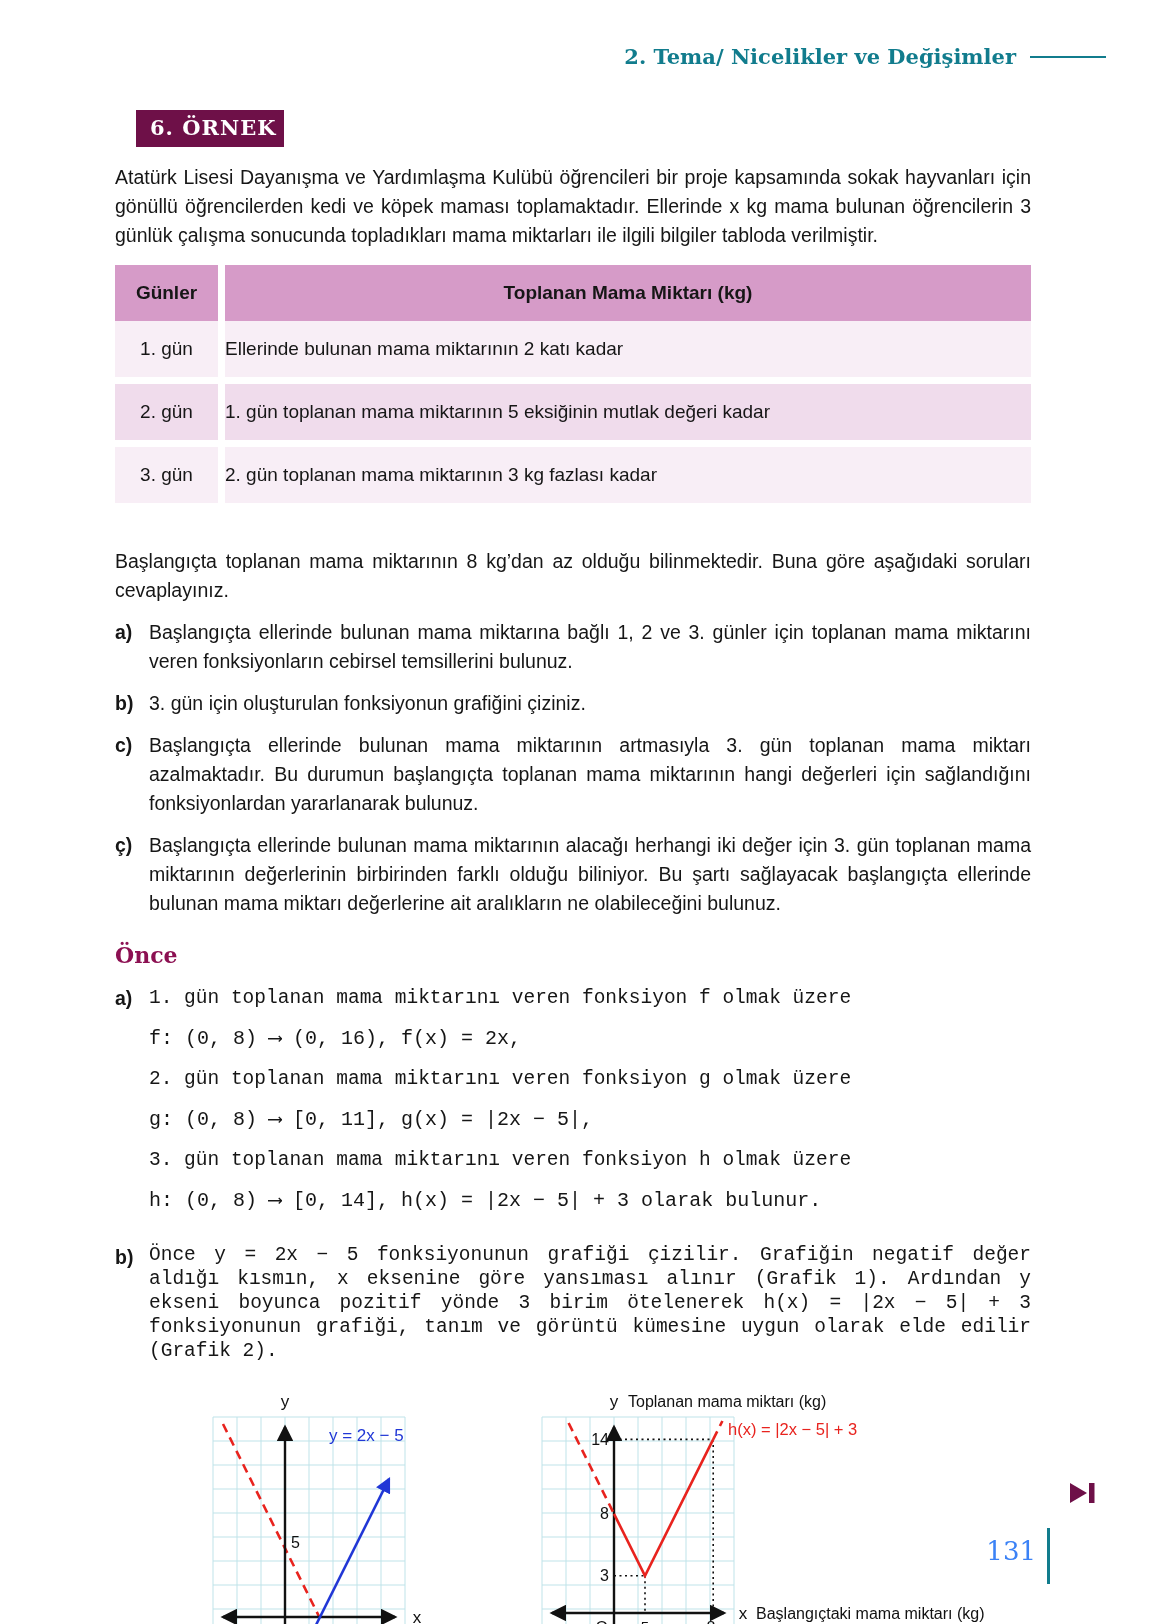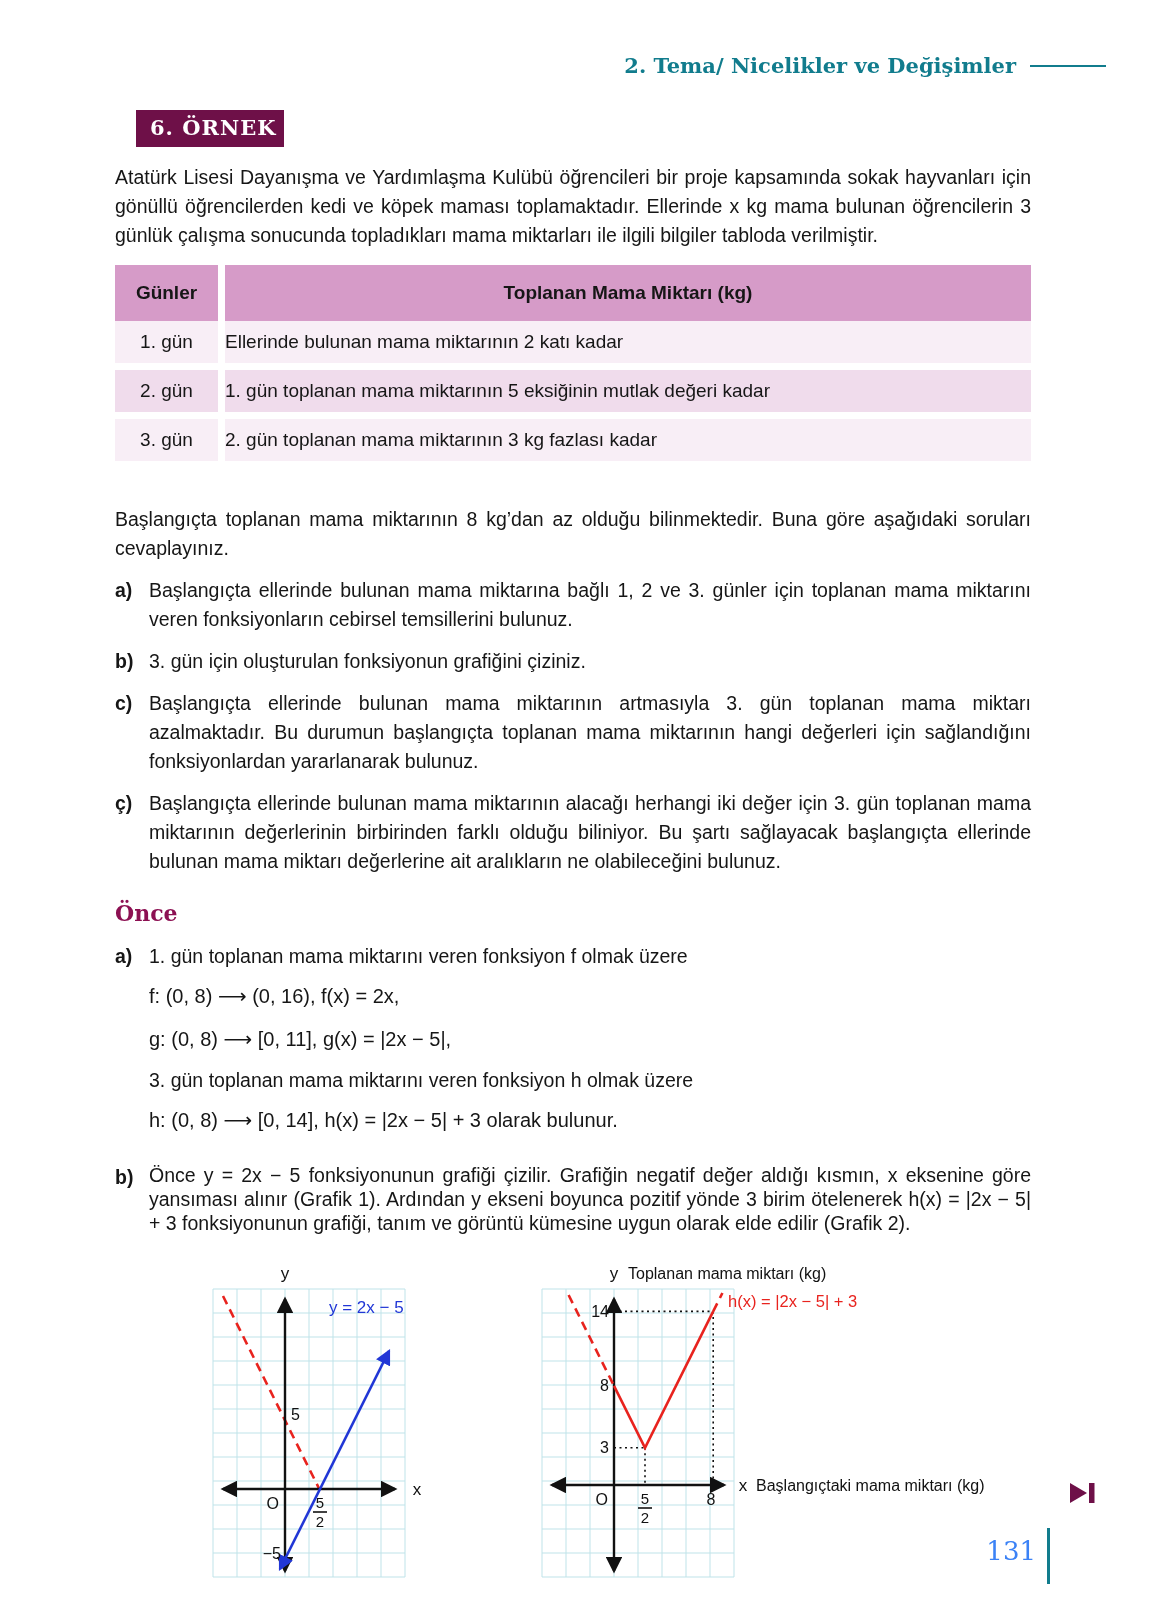--- a/index.html
+++ b/index.html
@@ -1,55 +1,55 @@
 <!DOCTYPE html>
 <html lang="tr"><head>
 <meta charset="utf-8">
 <style>
   html,body{margin:0;padding:0;}
   body{
     width:1152px;height:1624px;position:relative;background:#ffffff;
     font-family:"Liberation Sans","DejaVu Sans",sans-serif;color:#161616;
     overflow:hidden;
   }
-  .header{position:absolute;top:44px;right:46px;display:flex;align-items:center;gap:14px;margin-top:9px;}
+  .header{position:absolute;top:44px;right:46px;display:flex;align-items:center;gap:14px;}
   .header-title{font-family:"DejaVu Serif","Liberation Serif",serif;font-weight:bold;font-size:21px;color:#117c8d;}
   .header-rule{width:76px;height:2px;background:#117c8d;}
 
   .content{position:absolute;left:115px;top:110px;width:916px;}
 
   .badge{display:inline-block;background:#6e1048;color:#fff;font-family:"DejaVu Serif","Liberation Serif",serif;
          font-weight:bold;font-size:21px;padding:5px 8px 7px 14px;letter-spacing:1px;margin-left:21px;}
 
   .para{font-size:19.5px;line-height:29px;text-align:justify;margin:0;}
   .intro{margin-top:16px;}
 
   .table{margin-top:15px;}
   .t-row{display:flex;gap:7px;margin-top:7px;}
   .t-row:first-child{margin-top:0;}
   .cell{display:flex;align-items:center;font-size:19px;}
   .cell-day{width:103px;flex:none;justify-content:center;}
   .cell-desc{flex:1;}
   .t-head .cell{background:#d69bc8;font-weight:bold;height:56px;}
   .t-head .cell-desc{justify-content:center;padding-left:0;}
-  .t-body .cell{height:42px;}
+  .t-body .cell{height:56px;}
   .bg-light .cell{background:#f8eef6;}
   .bg-mid .cell{background:#f0dcec;}
 
   .note{margin-top:44px;}
 
   .q{display:flex;margin-top:13px;}
   .q-label{width:34px;flex:none;font-weight:bold;font-size:19.5px;line-height:29px;}
   .q-text{flex:1;}
 
   .cozum{font-family:"DejaVu Serif","Liberation Serif",serif;font-weight:bold;font-size:22px;color:#8c1052;margin-top:24px;}
 
   .sol{display:flex;margin-top:16px;}
   .sol-label{width:34px;flex:none;font-weight:bold;font-size:19.5px;line-height:29px;}
-  .sol-body{flex:1;}
+  .sol-body{flex:1;font-family:Liberation Mono, monospace;}
   .sol-line{font-size:19.5px;line-height:29px;margin-bottom:9px;}
   .sol-math{font-size:20px;line-height:33px;margin-bottom:10px;}
 
   .figures{position:relative;height:400px;margin-top:14px;}
   .figure{position:absolute;top:0;}
   .fig1{left:78px;width:232px;}
   .fig2{left:407px;width:470px;}
 
   .next-icon{position:absolute;left:1068px;top:1482px;width:30px;height:22px;}
   .pageno-wrap{position:absolute;left:960px;top:1528px;width:90px;height:56px;}
@@ -115,20 +115,21 @@
   </div>
 
   <div class="cozum">Önce</div>
 
   
   <div class="sol">
     <span class="sol-label">a)</span>
     <div class="sol-body">
       <div class="sol-line">1. gün toplanan mama miktarını veren fonksiyon f olmak üzere</div>
       <div class="sol-math">f: (0, 8) ⟶ (0, 16), f(x) = 2x,</div>
+      <div class="sol-line">2. gün toplanan mama miktarını veren fonksiyon g olmak üzere</div>
       <div class="sol-math">g: (0, 8) ⟶ [0, 11], g(x) = |2x − 5|,</div>
       <div class="sol-line">3. gün toplanan mama miktarını veren fonksiyon h olmak üzere</div>
       <div class="sol-math">h: (0, 8) ⟶ [0, 14], h(x) = |2x − 5| + 3 olarak bulunur.</div>
     </div>
   </div>
 
   
   <div class="sol">
     <span class="sol-label">b)</span>
     <div class="sol-body para" style="line-height:24px;">Önce y = 2x − 5 fonksiyonunun grafiği çizilir. Grafiğin negatif değer aldığı kısmın, x eksenine göre yansıması alınır (Grafik 1). Ardından y ekseni boyunca pozitif yönde 3 birim ötelenerek h(x) = |2x − 5| + 3 fonksiyonunun grafiği, tanım ve görüntü kümesine uygun olarak elde edilir (Grafik 2).</div>

